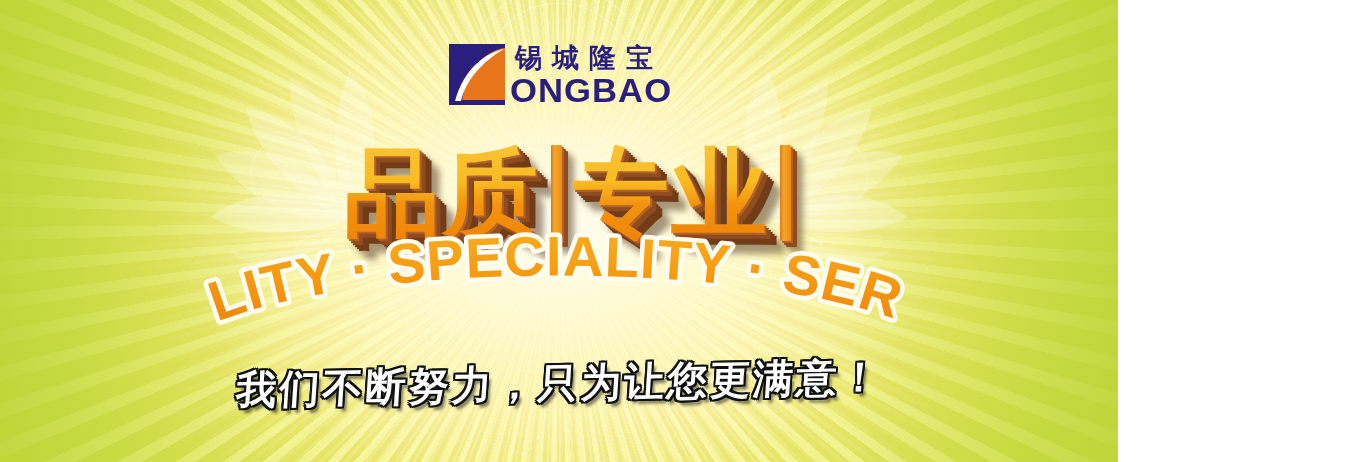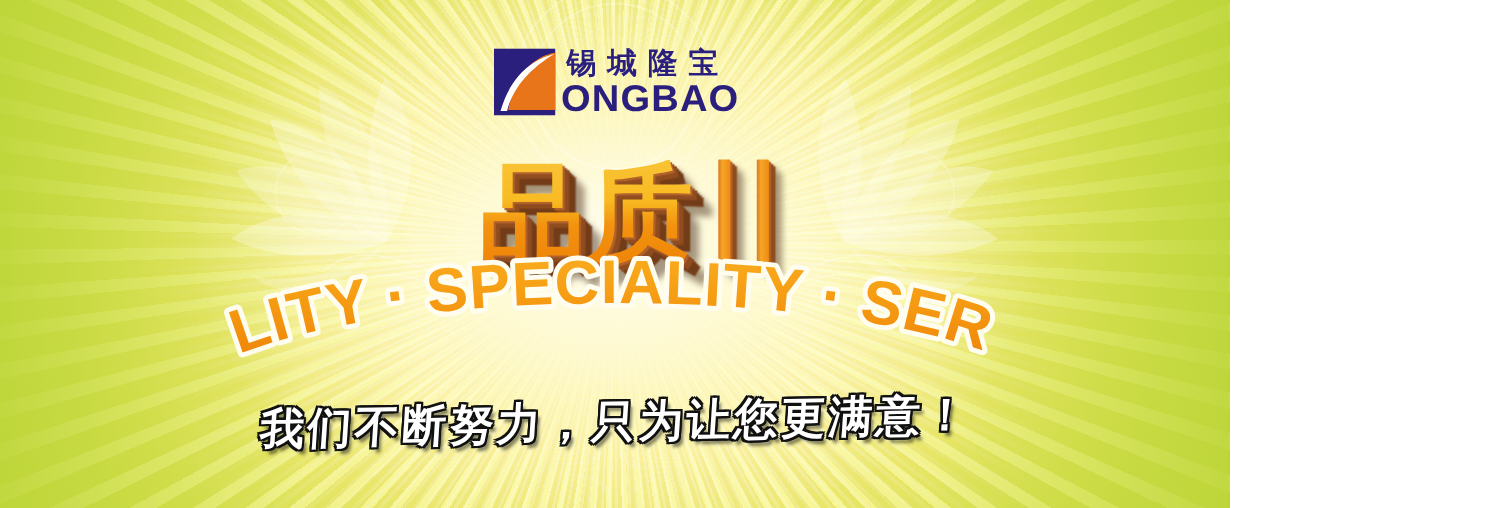--- a/index.html
+++ b/index.html
@@ -169,21 +169,21 @@
     left: 0; right: 0;
     top: 128px;
     height: 130px;
     display: flex;
     justify-content: center;
     align-items: center;
   }
   .headline-inner {
     display: flex;
     align-items: center;
-    gap: 18px;
+    gap: 8px;
     transform: translateX(10px);
     justify-content: center;
   }
   .hl-word {
     font-family: "DejaVu Sans", "Liberation Sans", sans-serif;
     font-size: 96px;
     font-weight: 700;
     line-height: 1;
     letter-spacing: 2px;
     color: #f7a81b;
@@ -333,20 +333,21 @@
   </div>
 
   <div class="logo-reflection">
     
   </div>
 
   <div class="headline">
     <div class="headline-inner">
       <span class="hl-word">品质</span>
       <span class="hl-sep"></span>
+      <span class="hl-word">专业</span>
       <span class="hl-sep"></span>
     </div>
   </div>
 
   <div class="subtitle">
     <svg width="680" height="92" viewBox="0 0 680 92">
       <defs>
         <linearGradient id="subGrad" x1="0" y1="0" x2="0" y2="1">
           <stop offset="0%" stop-color="#fcb523"></stop>
           <stop offset="55%" stop-color="#f59a12"></stop>

